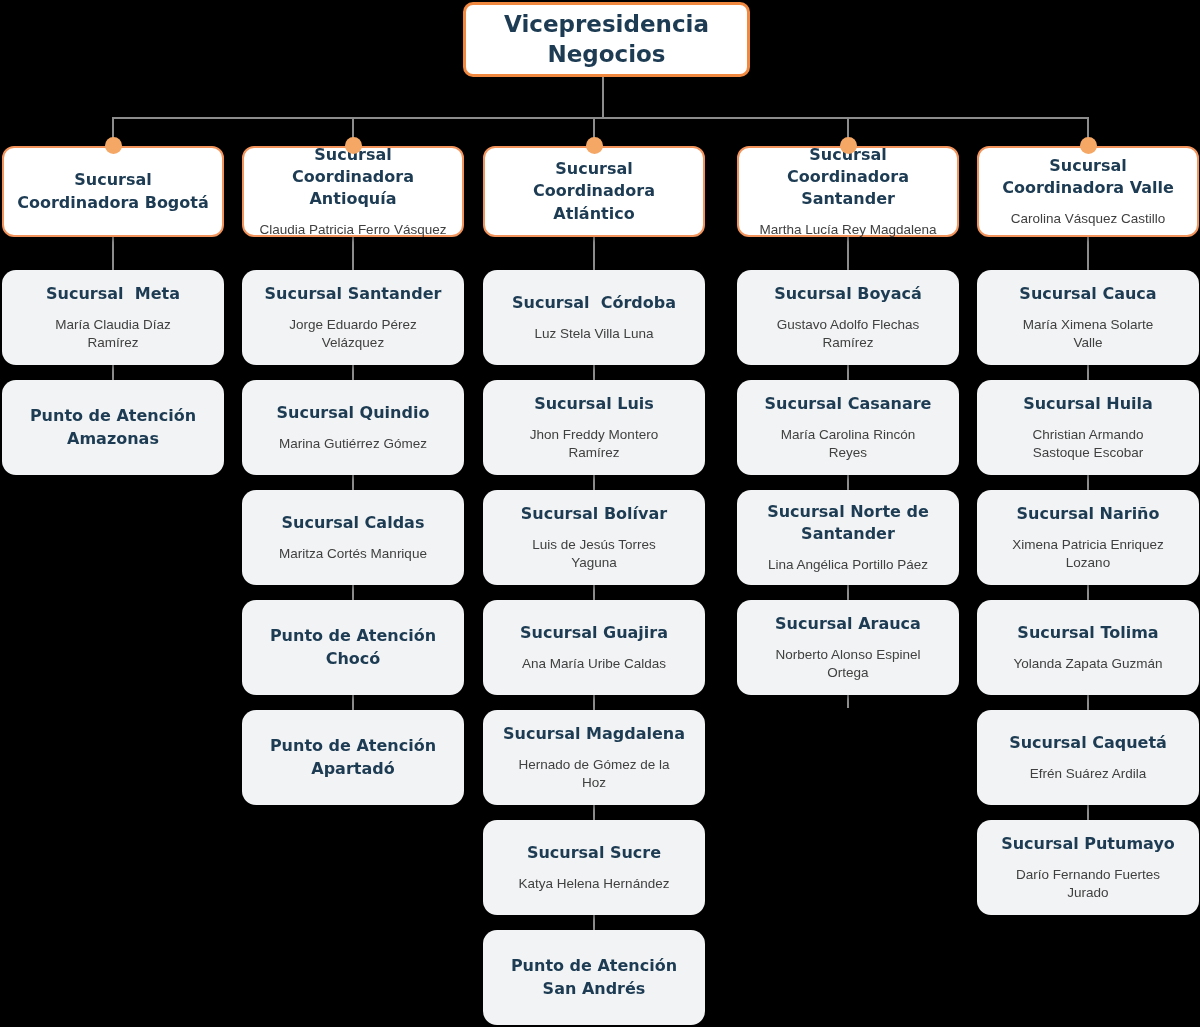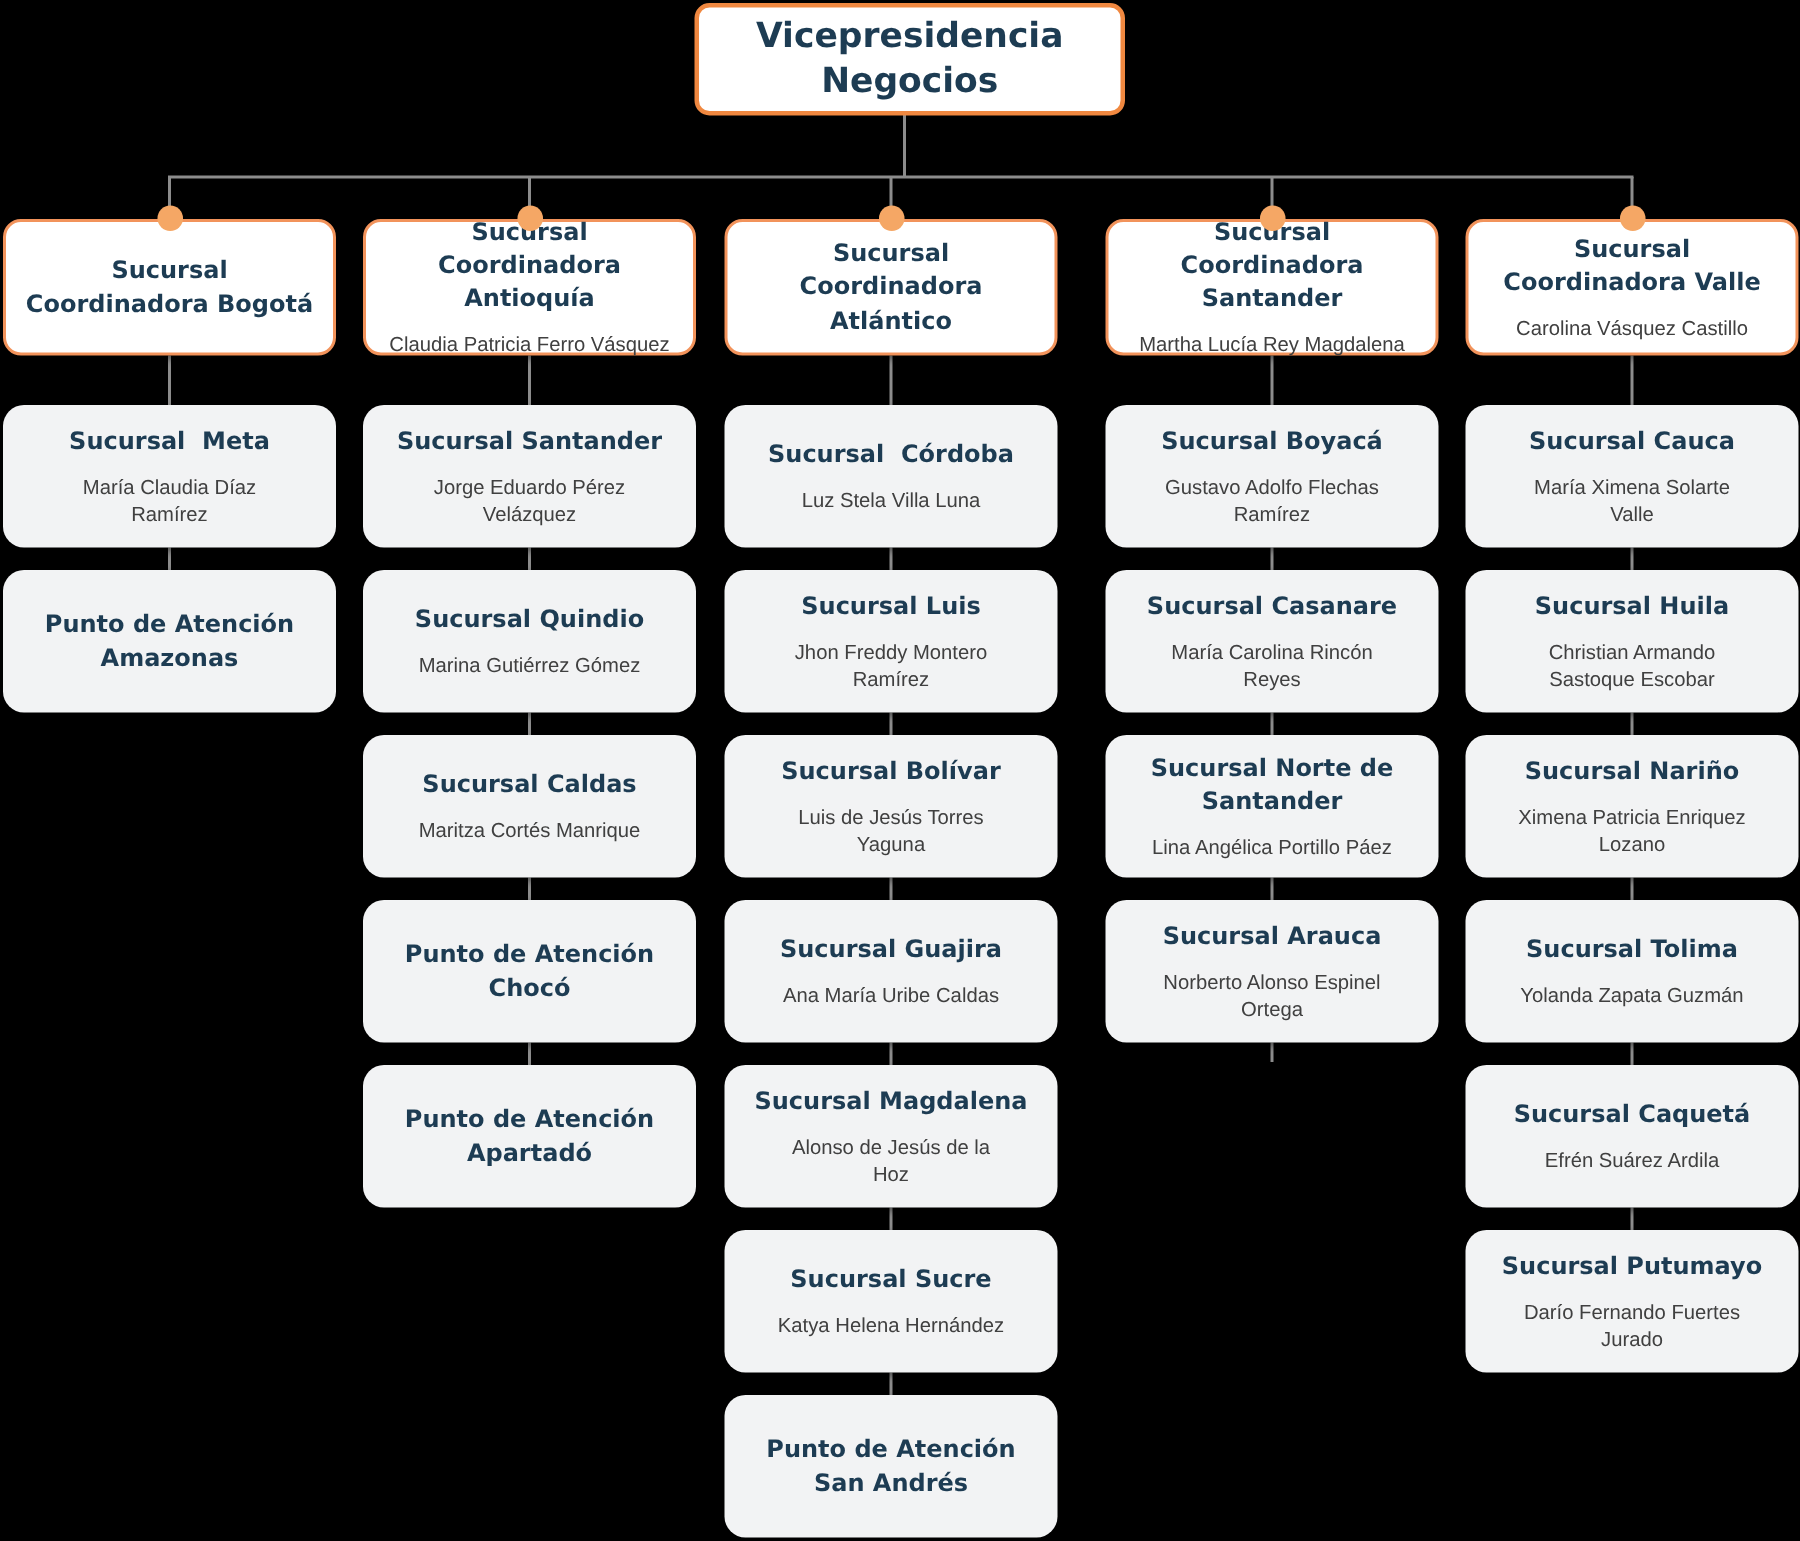--- a/index.html
+++ b/index.html
@@ -138,21 +138,21 @@
 Yaguna</div>
     </div>
     <div class="vline l-3"></div>
     <div class="node child r-3">
       <div class="node-title">Sucursal Guajira</div>
       <div class="node-name">Ana María Uribe Caldas</div>
     </div>
     <div class="vline l-4"></div>
     <div class="node child r-4">
       <div class="node-title">Sucursal Magdalena</div>
-      <div class="node-name">Alonso de Jesús de la
+      <div class="node-name">Hernado de Gómez de la
 Hoz</div>
     </div>
     <div class="vline l-5"></div>
     <div class="node child r-5">
       <div class="node-title">Sucursal Sucre</div>
       <div class="node-name">Katya Helena Hernández</div>
     </div>
     <div class="vline l-6"></div>
     <div class="node child r-6">
       <div class="node-title">Punto de Atención

